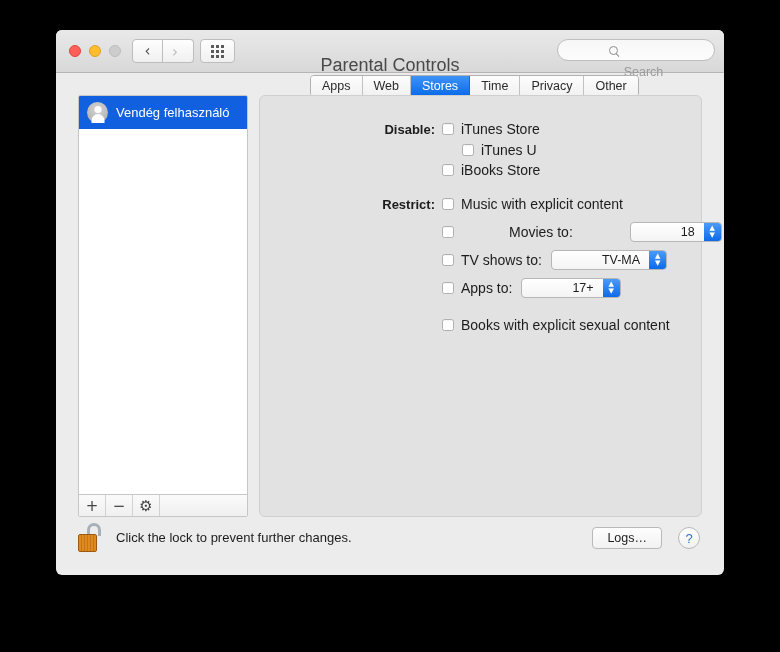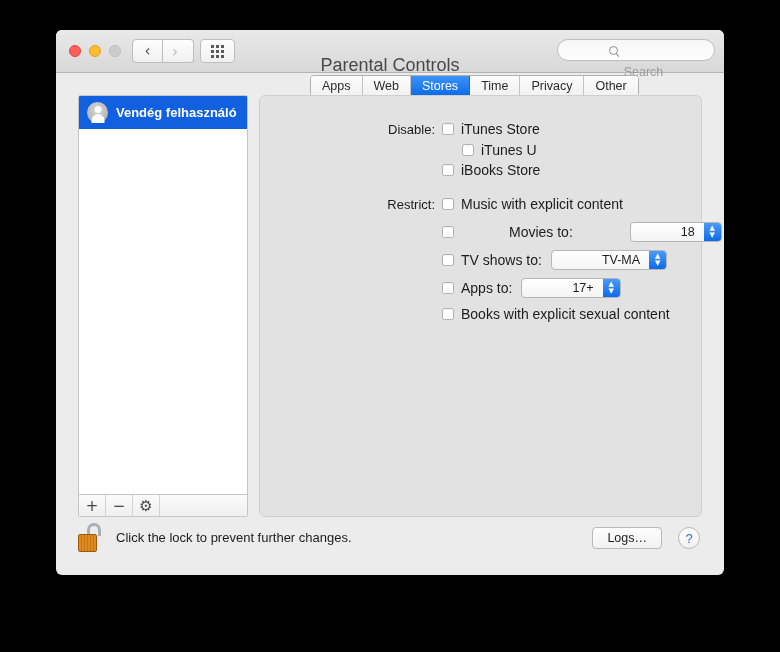--- a/index.html
+++ b/index.html
@@ -81,21 +81,21 @@
     position: absolute; left: 22px; top: 22px;
     width: 170px; height: 422px;
     background: #ffffff;
     border: 1px solid #c6c6c6;
     border-radius: 2px;
     overflow: hidden;
   }
   #userlist { height: 391px; }
   .user-row {
     height: 33px; background: #1060e0;
-    display: flex; align-items: center; padding-left: 8px; font-weight: bold;
+    display: flex; align-items: center; padding-left: 8px;
   }
   .avatar {
     width: 21px; height: 21px; border-radius: 50%;
     background: radial-gradient(circle at 50% 35%, #d6d6d6, #a8a8a8);
     position: relative; flex: none;
   }
   .avatar::before { content:""; position:absolute; left:50%; top:3.5px; transform: translateX(-50%);
     width: 7px; height: 7px; border-radius: 50%; background: #ffffff; }
   .avatar::after { content:""; position:absolute; left:50%; top:12px; transform: translateX(-50%);
     width: 13px; height: 9px; border-radius: 7px 7px 0 0; background: #ffffff; }
@@ -136,21 +136,21 @@
   #panel {
     position: absolute; left: 203px; top: 22px;
     width: 443px; height: 422px;
     background: #e2e2e2;
     border: 1px solid #cfcfcf;
     border-radius: 6px;
   }
 
   .row { position: absolute; display: flex; align-items: center; }
   .rowlabel {
-    position: absolute; text-align: right; font-size: 13px; color: #1c1c1c;
+    position: absolute; text-align: right; font-size: 13px; color: #1c1c1c; font-weight: bold;
   }
   .cbox {
     width: 12px; height: 12px; background: #ffffff;
     border: 1px solid #b0b0b0; border-radius: 2.5px; flex: none;
     box-shadow: inset 0 1px 0 rgba(0,0,0,0.04);
   }
   .cblabel { font-size: 14px; color: #1c1c1c; margin-left: 7px; white-space: nowrap; }
 
   .popup {
     display: inline-flex; align-items: center;
@@ -319,21 +319,21 @@
 
       <div class="row" style="left: 182px; top: 182px;">
         <span class="cbox"></span>
         <span class="cblabel">Apps to:</span>
         <span class="popup">
           <span class="pval">17+</span>
           <span class="parrows">▲<br>▼</span>
         </span>
       </div>
 
-      <div class="row" style="left: 182px; top: 210px;">
+      <div class="row" style="left: 182px; top: 221px;">
         <span class="cbox"></span>
         <span class="cblabel">Books with explicit sexual content</span>
       </div>
 
     </div>
 
     <div id="footer">
       <div id="lock">
         <span class="shackle"></span>
         <span class="lockbody"></span>

